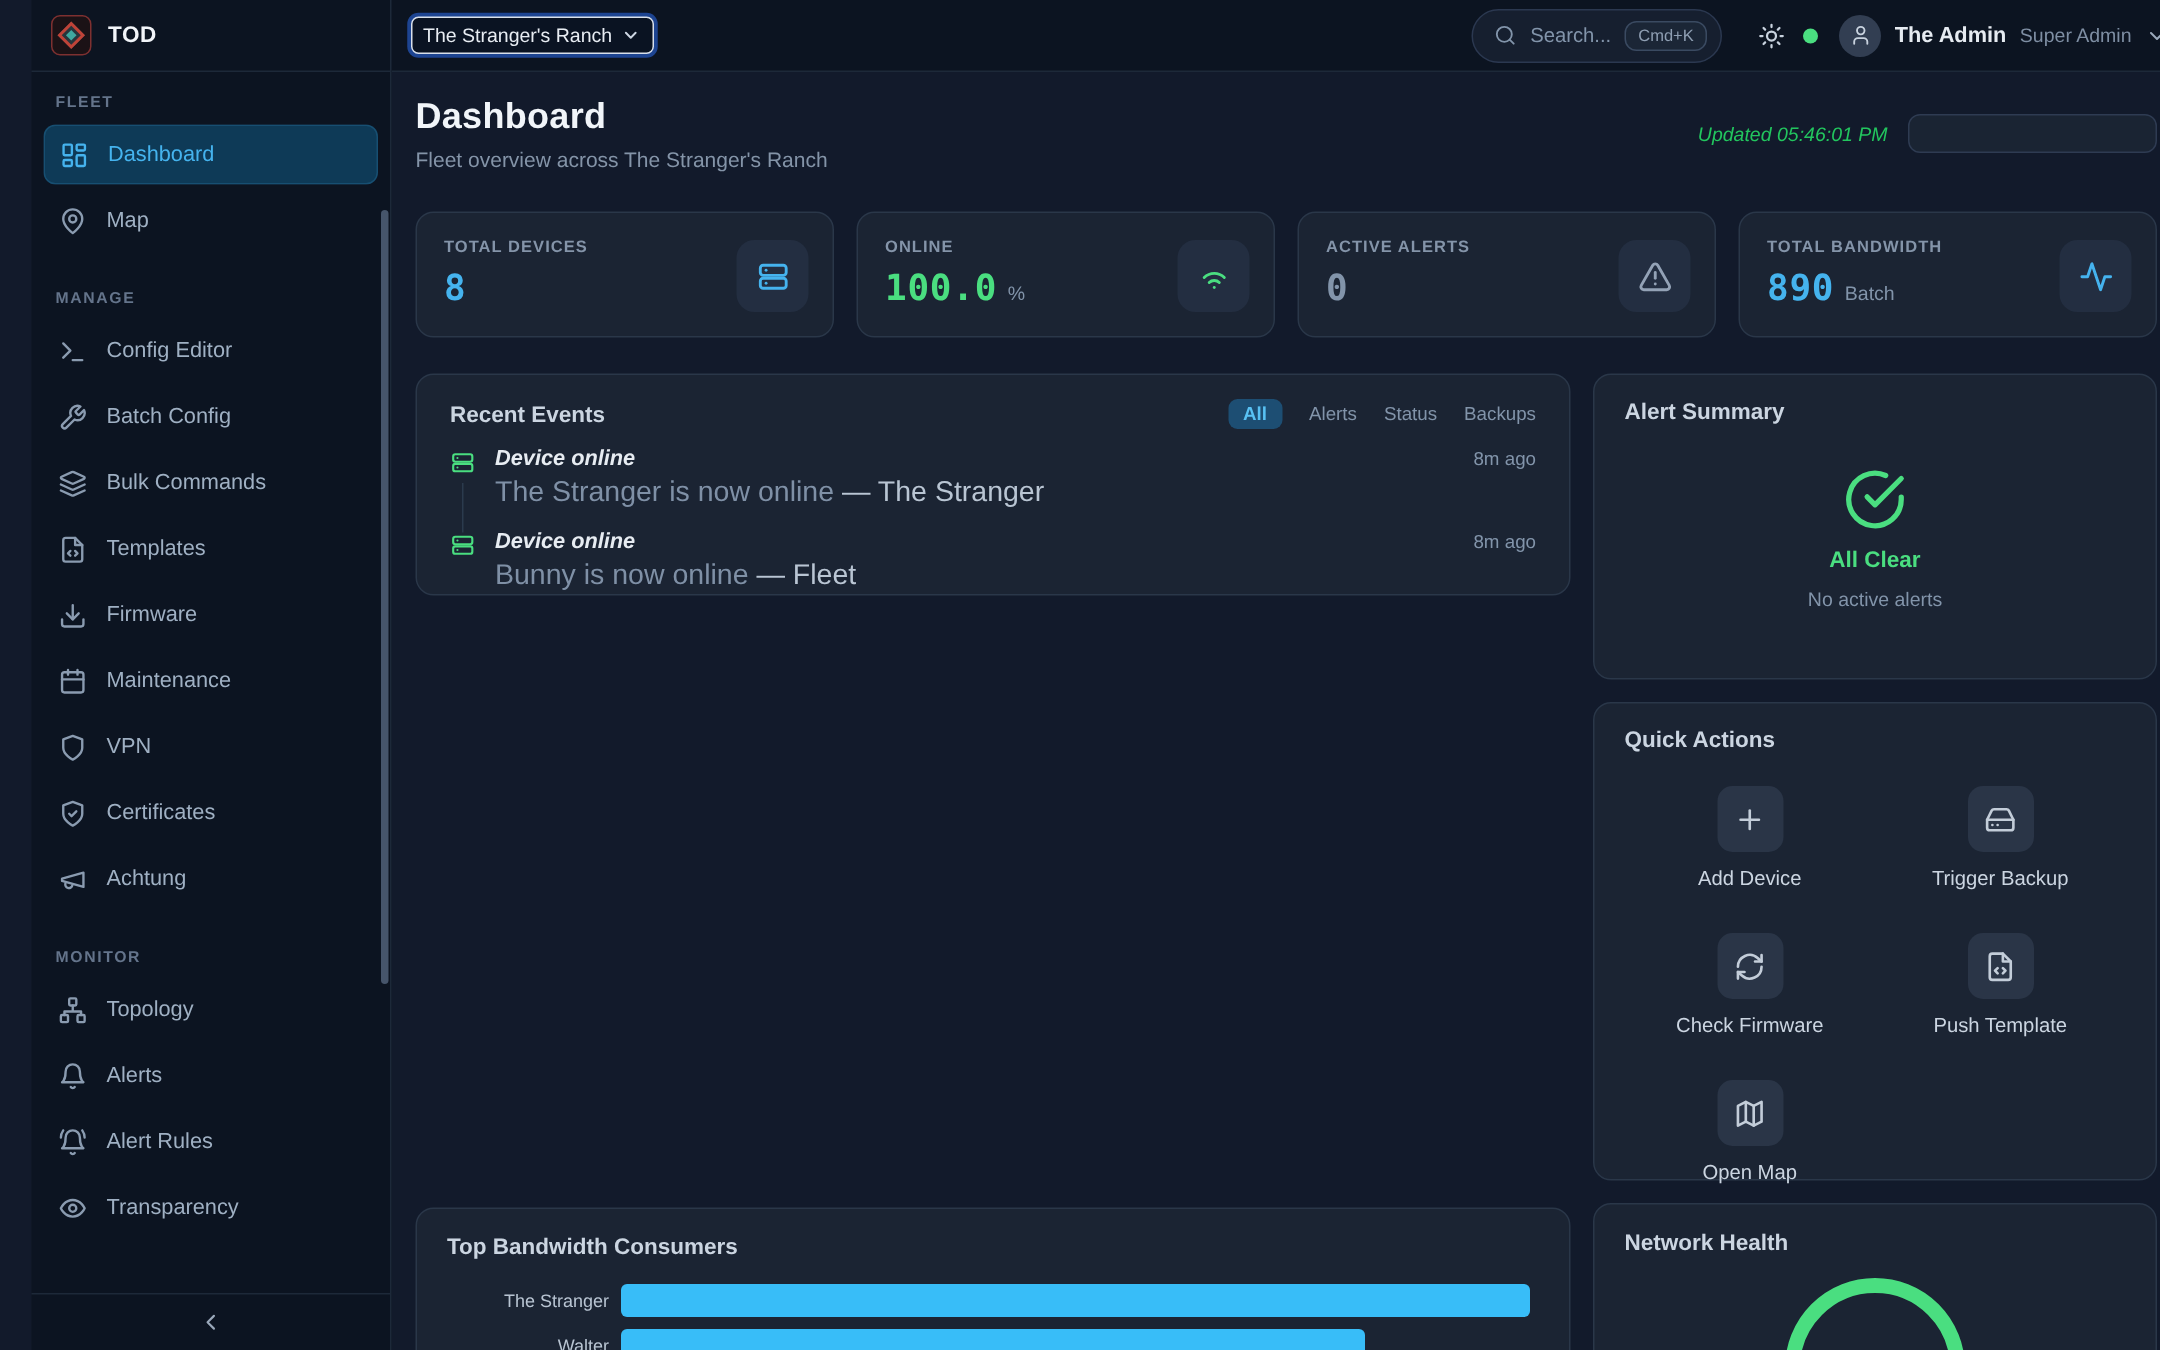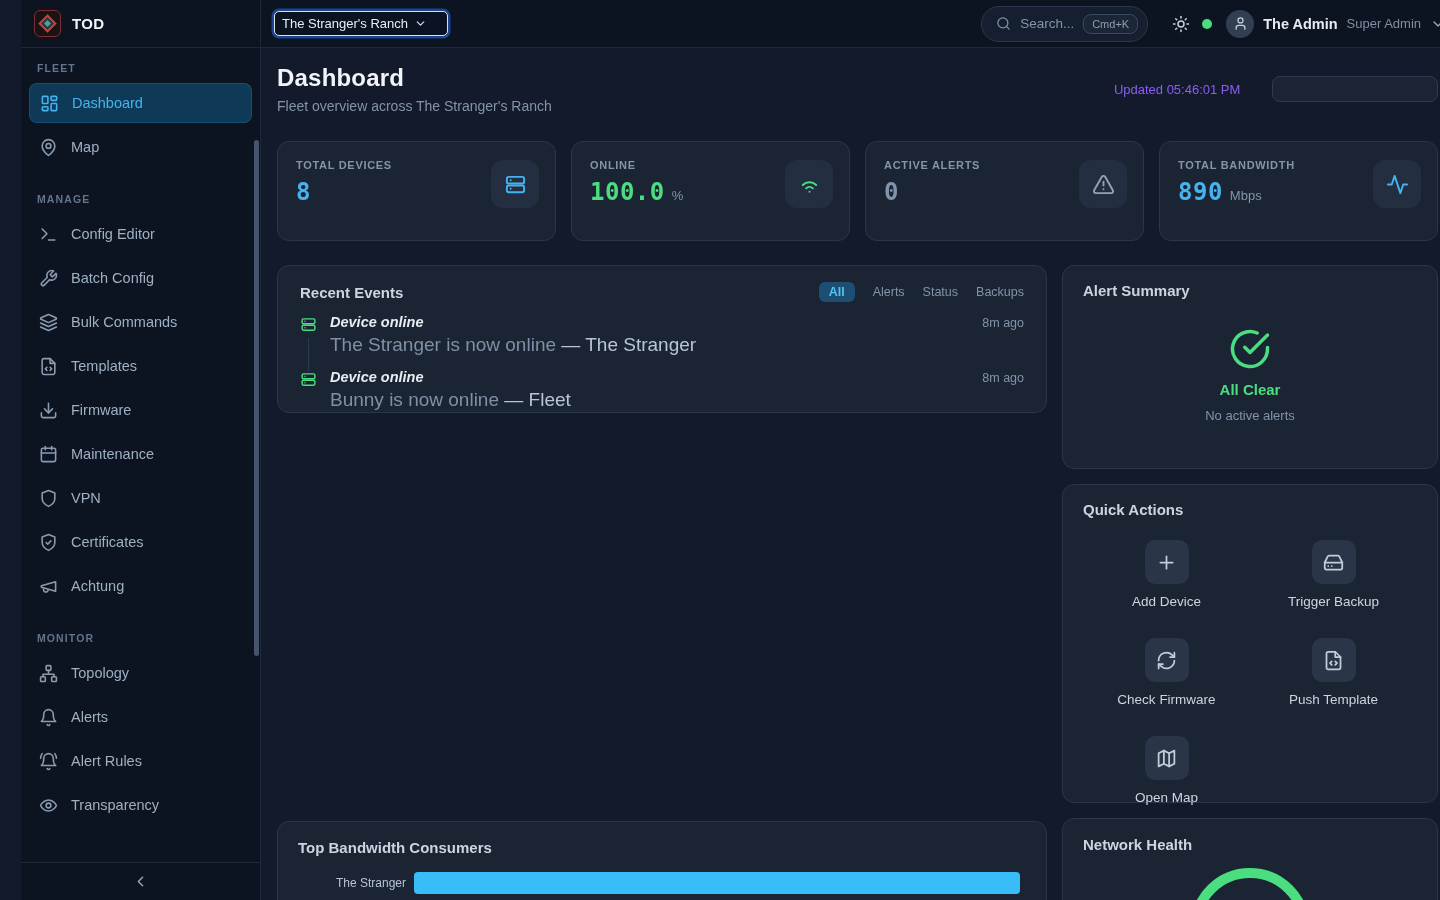--- a/index.html
+++ b/index.html
@@ -35,54 +35,54 @@
     align-items:center; justify-content:center; color:#9aa8ba; cursor:pointer; }
   .side-scrollbar { position:absolute; right:1px; top:140px; width:5px; height:516px;
     background:#46556b; border-radius:3px; }
 
   
   .main { flex:1 1 auto; display:flex; flex-direction:column; height:900px; }
   .topbar { height:48px; flex:0 0 48px; background:#0c1421; border-bottom:1px solid #1d2939;
     display:flex; align-items:center; padding:0 15px 0 13px; }
   .select { height:25px; min-width:162px; background:#0a1322; border:1px solid #d9e0ea;
     box-shadow:0 0 0 2.5px rgba(43,108,238,.55); border-radius:5px; color:#e8edf3;
-    font-size:13px; display:flex; align-items:center; gap:6px; padding:0 20px 0 7px; cursor:pointer; }
+    font-size:13px; display:flex; align-items:center; gap:6px; padding:0 8px 0 7px; cursor:pointer; }
   .select .chev { color:#cdd6e2; }
   .topbar-right { margin-left:auto; display:flex; align-items:center; }
   .search-pill { height:36px; border-radius:18px; background:#161f2f; border:1px solid #2b3850;
     display:flex; align-items:center; gap:9px; padding:0 9px 0 14px; color:#8294aa; cursor:text; }
   .search-pill .stxt { font-size:13.5px; }
   .kbd { font-size:11px; color:#8f9fb3; border:1px solid #3a4a61; background:#1b2636;
     border-radius:8px; padding:3px 8px; }
   .sun-wrap { margin:0 12px 0 24px; color:#c8d2de; cursor:pointer; }
   .status-dot { width:10px; height:10px; border-radius:50%; background:#4ade80; margin-right:14px; }
   .avatar { width:28px; height:28px; border-radius:50%; background:#323e52; display:flex;
     align-items:center; justify-content:center; color:#c8d2de; margin-right:9px; cursor:pointer; }
   .user-name { font-size:14.5px; font-weight:600; color:#e6ebf1; margin-right:9px; }
   .user-role { font-size:13px; color:#7e8ea3; margin-right:9px; }
   .user-chev { color:#9aa8ba; cursor:pointer; }
 
   .content { flex:1 1 auto; padding:16px 23px 0 16px; overflow:hidden; }
   .page-header { display:flex; }
   .page-title { font-size:24px; font-weight:700; color:#f1f5f9; letter-spacing:.2px; }
   .page-sub { font-size:14px; color:#8494a8; margin-top:6px; }
   .header-right { margin-left:auto; display:flex; align-items:center; margin-top:12px; align-self:flex-start; }
-  .updated { font-size:13px; color:#8b5cf6; margin-right:32px; }
+  .updated { font-size:13px; color:#22c55e; margin-right:14px;font-style:italic; }
   .seg-group { display:flex; border:1px solid #2e3b52; background:#1a2433; border-radius:8px;
     overflow:hidden; height:26px; }
   .seg { min-width:40px; padding:0 10px; display:flex; align-items:center; justify-content:center;
     font-size:13px; color:#93a2b6; cursor:pointer;margin-top:40px; }
   .seg.shade { background:#232e40; }
   .seg.active { background:#33485f; color:#55c1f1; font-weight:600; }
 
   .card { background:#1b2433; border:1px solid #2a3749; border-radius:12px; }
   .card-title { font-size:15px; font-weight:600; color:#cbd5e1; }
 
   .stats-grid { display:grid; grid-template-columns:repeat(4,1fr); gap:15px; margin-top:27px; }
-  .stat-card { height:100px; padding:17px 18px; position:relative; }
+  .stat-card { height:84px; padding:17px 18px; position:relative; }
   .stat-label { font-size:11px; font-weight:600; letter-spacing:.7px; color:#8494a9; }
   .stat-value-row { display:flex; align-items:baseline; gap:7px; margin-top:7px; }
   .stat-value { font-family:"DejaVu Sans Mono","Liberation Mono",monospace; font-weight:700;
     font-size:24px; letter-spacing:.5px; }
   .v-blue { color:#45b3ee; } .v-green { color:#4ade80; } .v-gray { color:#8294aa; }
   .stat-unit { font-size:13px; color:#8294aa; }
   .stat-chip { position:absolute; right:16px; top:18px; width:48px; height:48px; border-radius:12px;
     background:#232e41; display:flex; align-items:center; justify-content:center; }
   .chip-blue { color:#45b3ee; } .chip-green { color:#4ade80; } .chip-gray { color:#93a2b6; }
 
@@ -449,21 +449,21 @@
               <line x1="12" y1="9" x2="12" y2="13"></line>
               <line x1="12" y1="17" x2="12.01" y2="17"></line>
             </svg>
         </div>
       </div>
 
       <div class="card stat-card">
         <div class="stat-label">TOTAL BANDWIDTH</div>
         <div class="stat-value-row">
           <span class="stat-value v-blue">890</span>
-          <span class="stat-unit">Mbps</span>
+          <span class="stat-unit">Batch</span>
         </div>
         <div class="stat-chip chip-blue">
           <svg viewBox="0 0 24 24" width="23" height="23" fill="none" stroke="currentColor" stroke-width="2" stroke-linecap="round" stroke-linejoin="round">
               <polyline points="22 12 18 12 15 21 9 3 6 12 2 12"></polyline>
             </svg>
         </div>
       </div>
     </div>
 
     <div class="cols">

